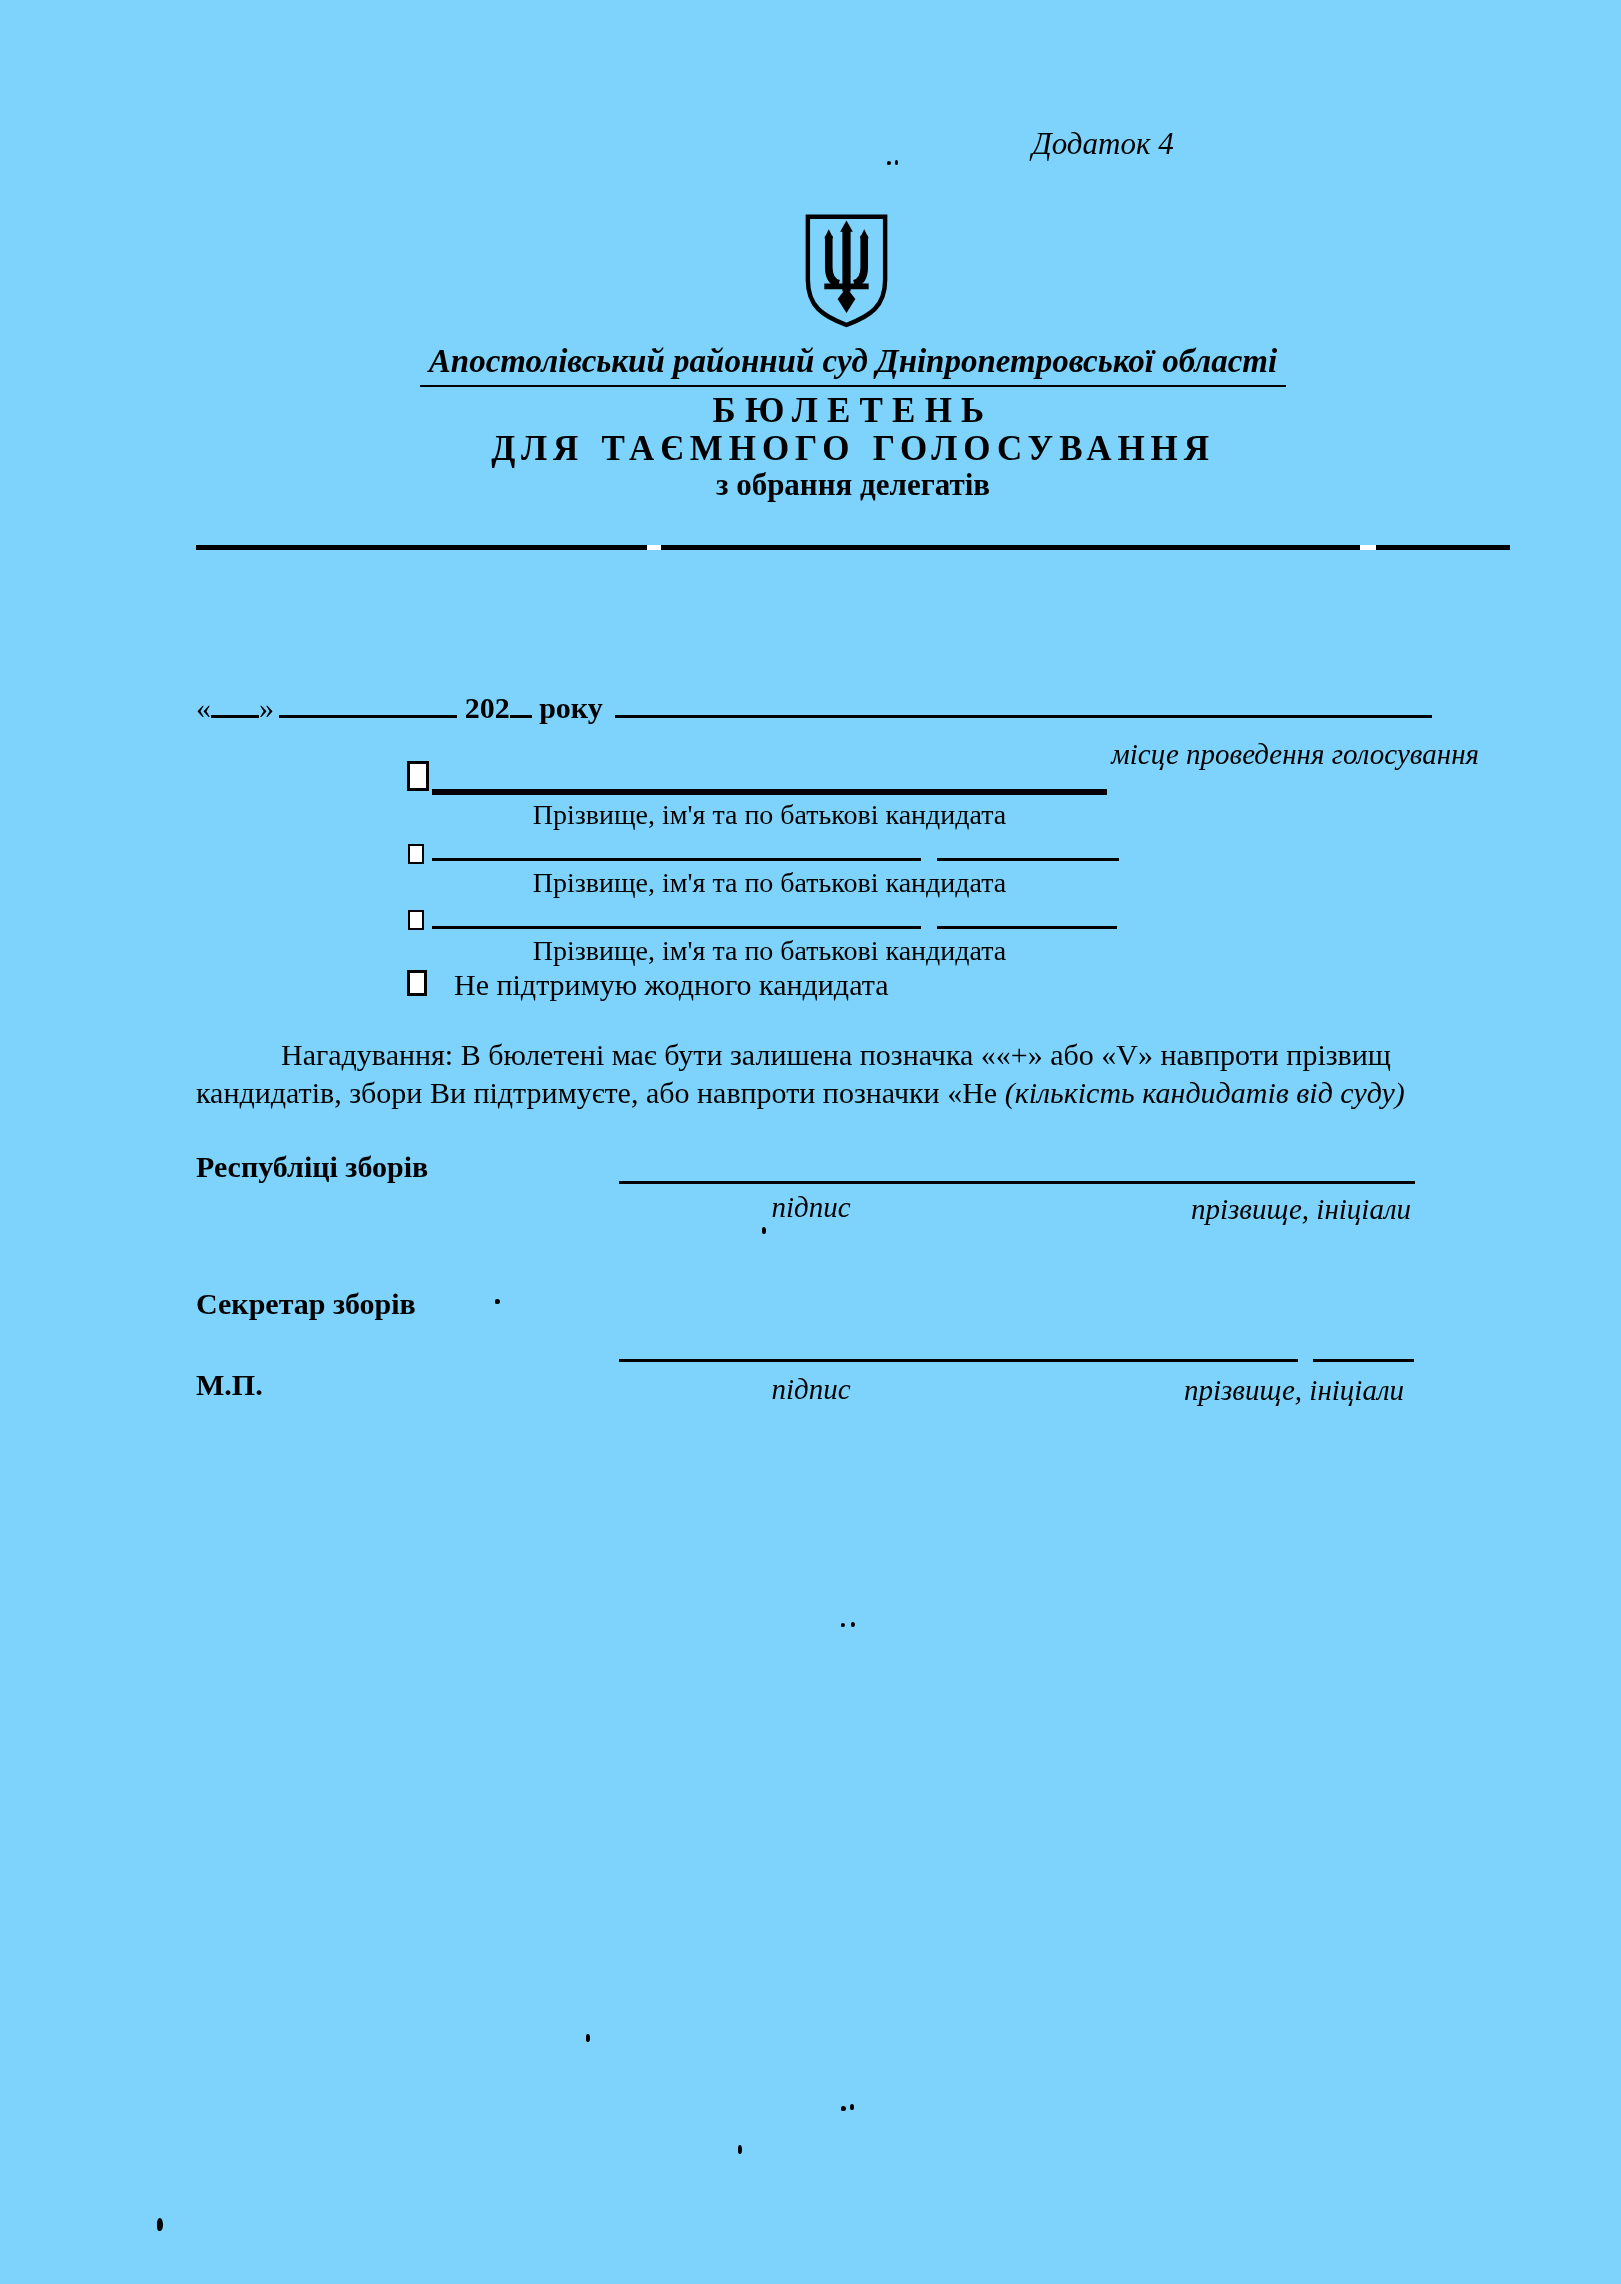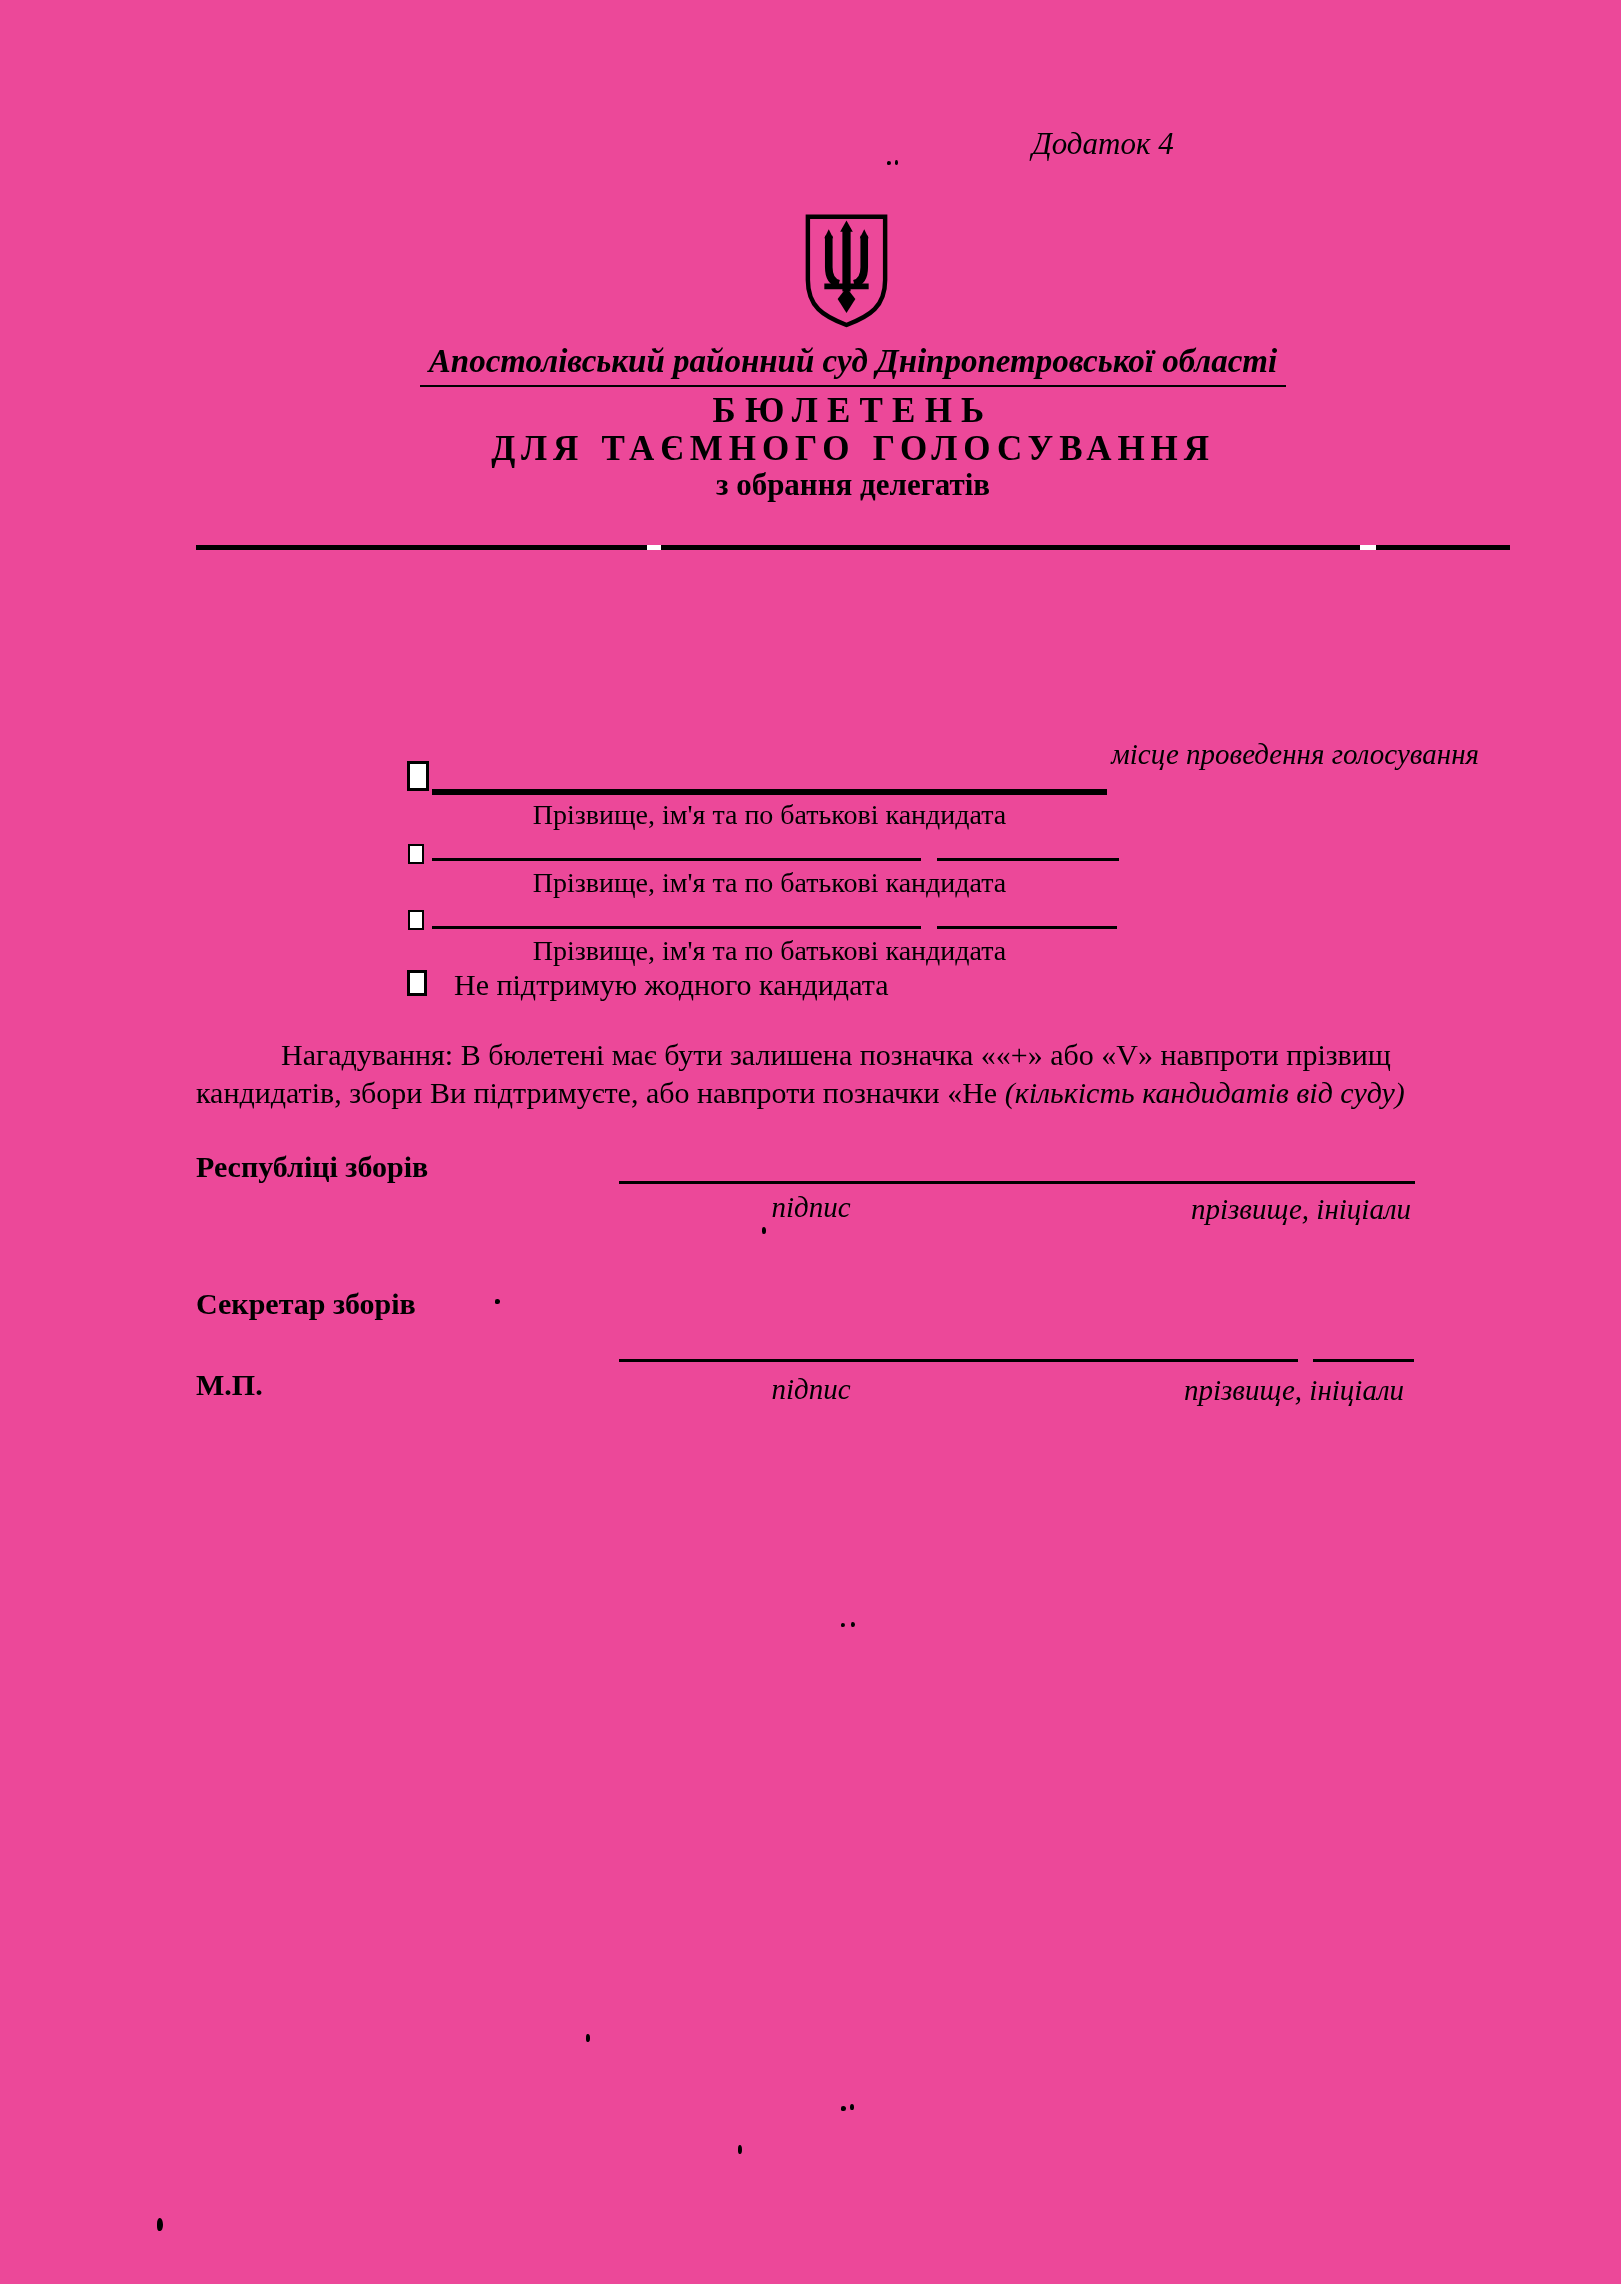--- a/index.html
+++ b/index.html
@@ -1,19 +1,19 @@
 <!DOCTYPE html>
 <html style="font-size:10.5px"><head>
 <meta charset="utf-8">
 <style>
   html,body{margin:0;padding:0;background:#e8e8e8;}
   #page{
     position:relative;
     width:1622px;height:2284px;
-    background:#ec4899;
+    background:#7dd3fc;
     font-family:"Liberation Serif", serif;
     color:#000;
     overflow:hidden;
   }
   .abs{position:absolute;}
   .center-col{left:196px;width:1314px;text-align:center;}
   .annex{left:1032px;top:126px;font-style:italic;font-size:31px;}
   .court-line{top:343px;}
   .court-line span{
     display:inline-block;
@@ -80,20 +80,21 @@
   </div>
   <div class="abs center-col title1">БЮЛЕТЕНЬ</div>
   <div class="abs center-col title2">ДЛЯ ТАЄМНОГО ГОЛОСУВАННЯ</div>
   <div class="abs center-col title3">з обрання делегатів</div>
 
   <div class="abs rule"></div>
   <div class="abs rule-gap" style="left:647px;width:14.4px"></div>
   <div class="abs rule-gap" style="left:1360px;width:15.7px"></div>
 
 
+  <div class="abs daterow"><span>«</span><span class="blank b-day"></span><span>»</span><span class="blank b-month"></span>&nbsp;<b>202</b><span class="blank b-year"></span>&nbsp;<b>року</b><span class="blank b-place"></span></div>
   <div class="abs place-cap">місце проведення голосування</div>
 
   <div class="abs cbx cbx1"></div>
   <div class="abs cline" style="left:432px;top:789px;width:675px;height:5.9px"></div>
   <div class="abs cap" style="top:799px">Прізвище, ім'я та по батькові кандидата</div>
 
   <div class="abs cbx cbx2"></div>
   <div class="abs cline" style="left:432px;top:858px;width:489px;height:3.3px"></div>
   <div class="abs cline" style="left:937px;top:858px;width:182px;height:3.3px"></div>
   <div class="abs cap" style="top:867px">Прізвище, ім'я та по батькові кандидата</div>

